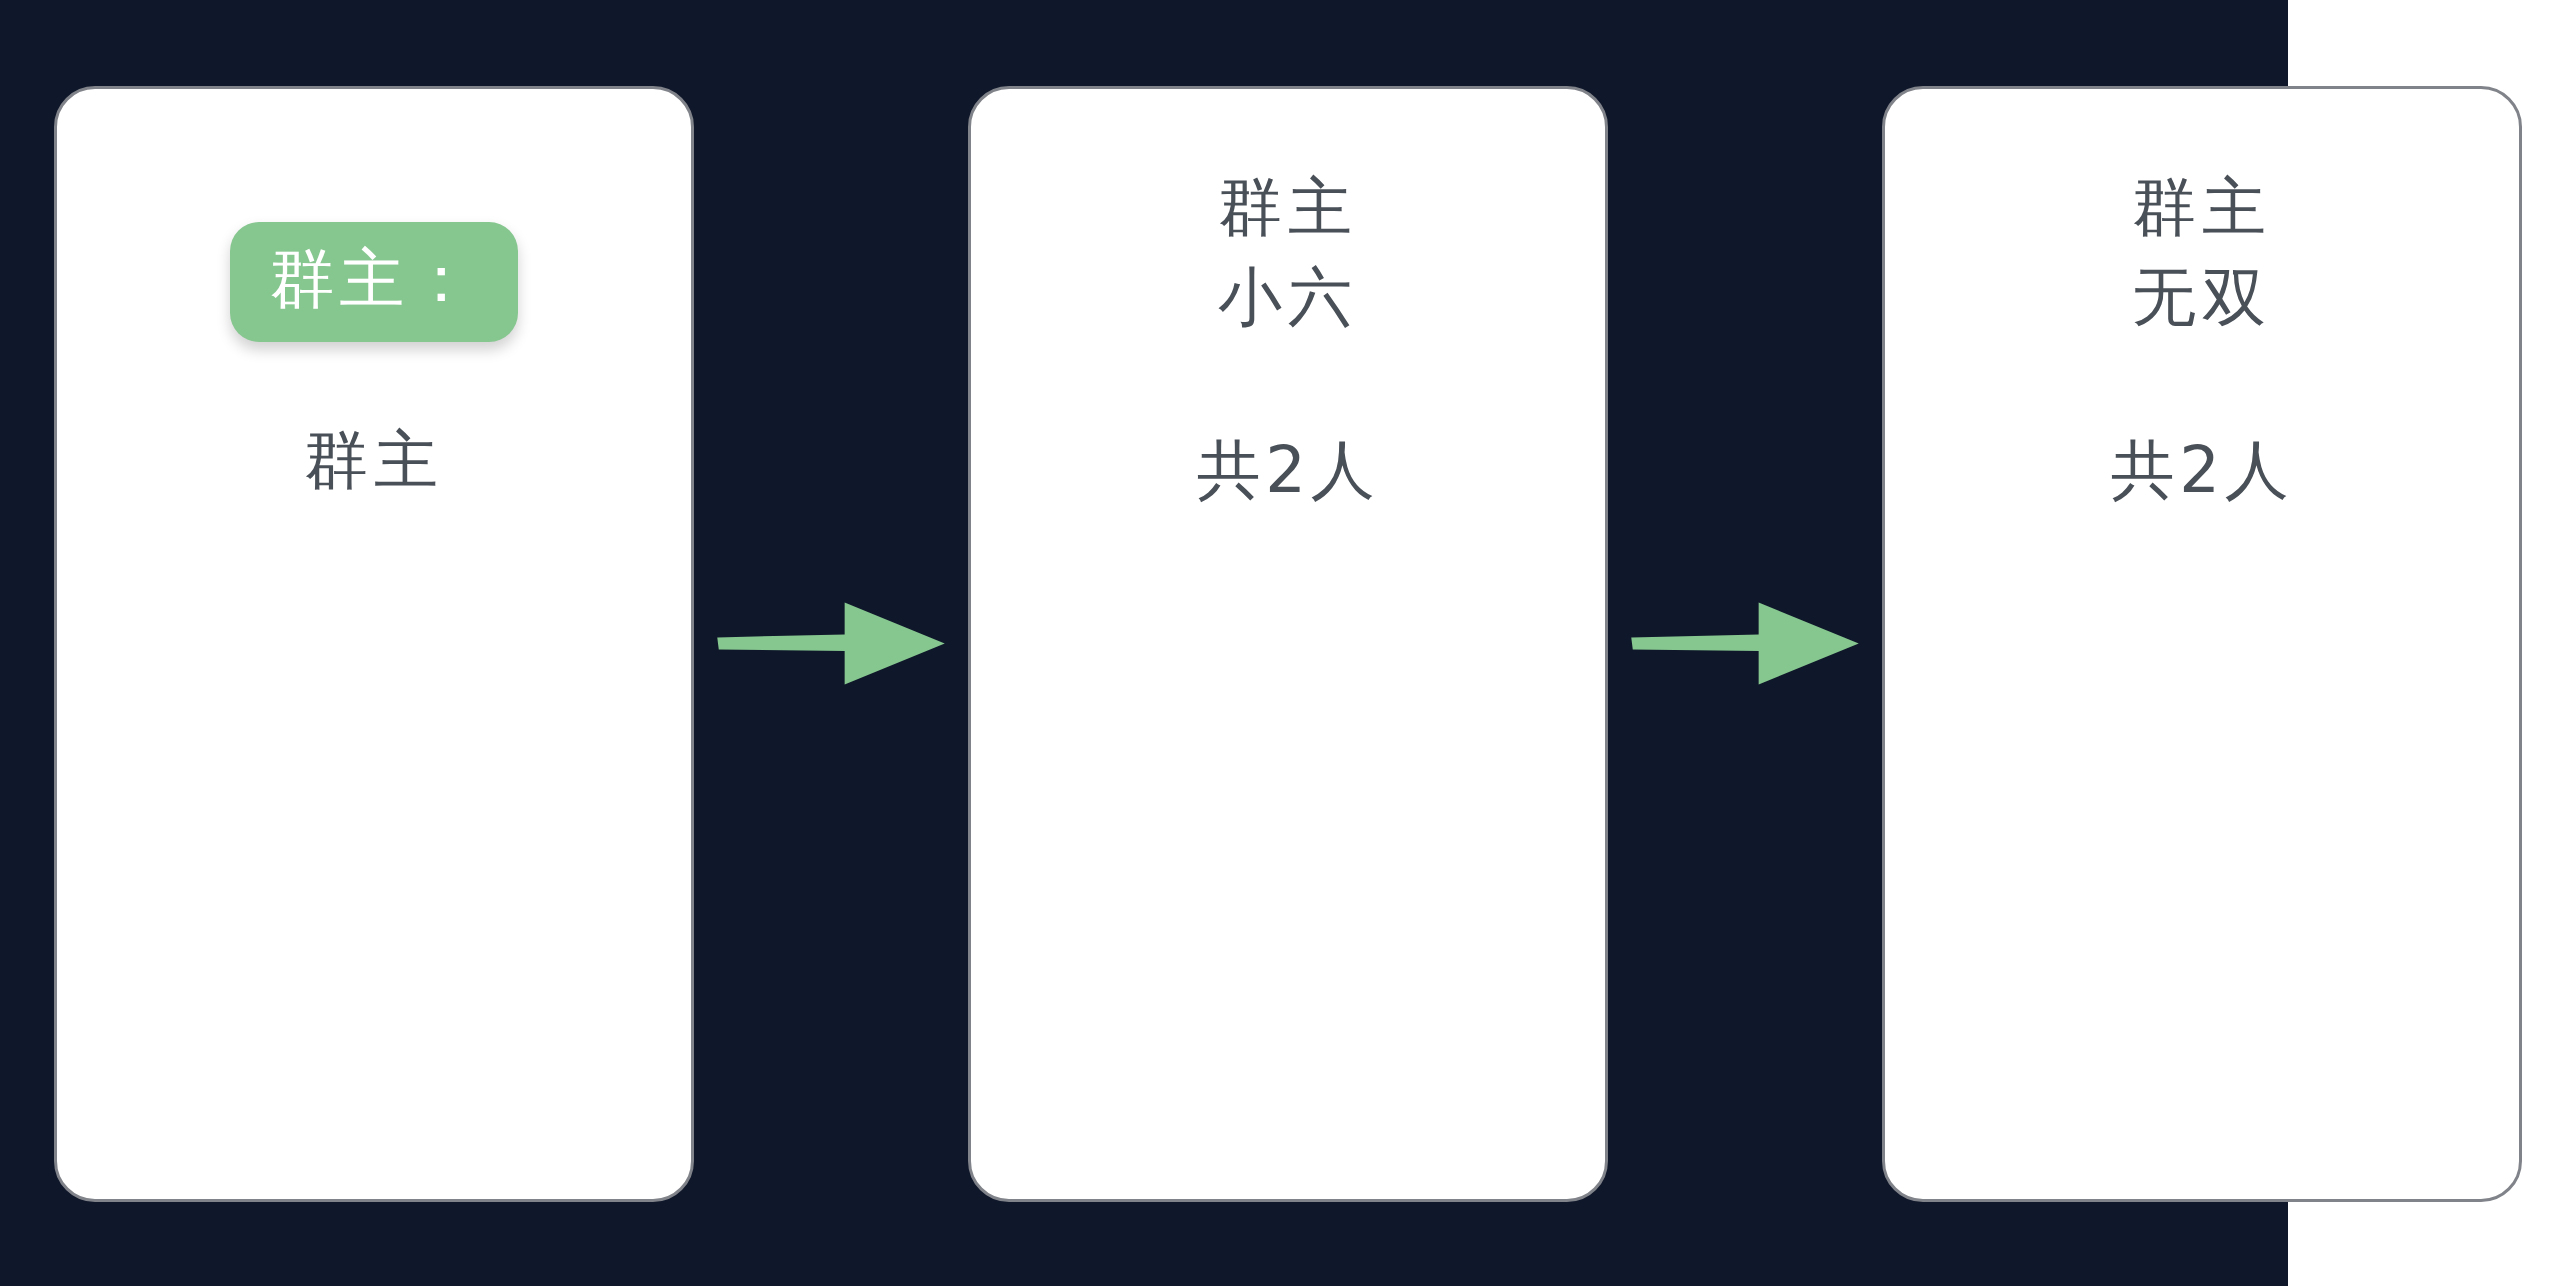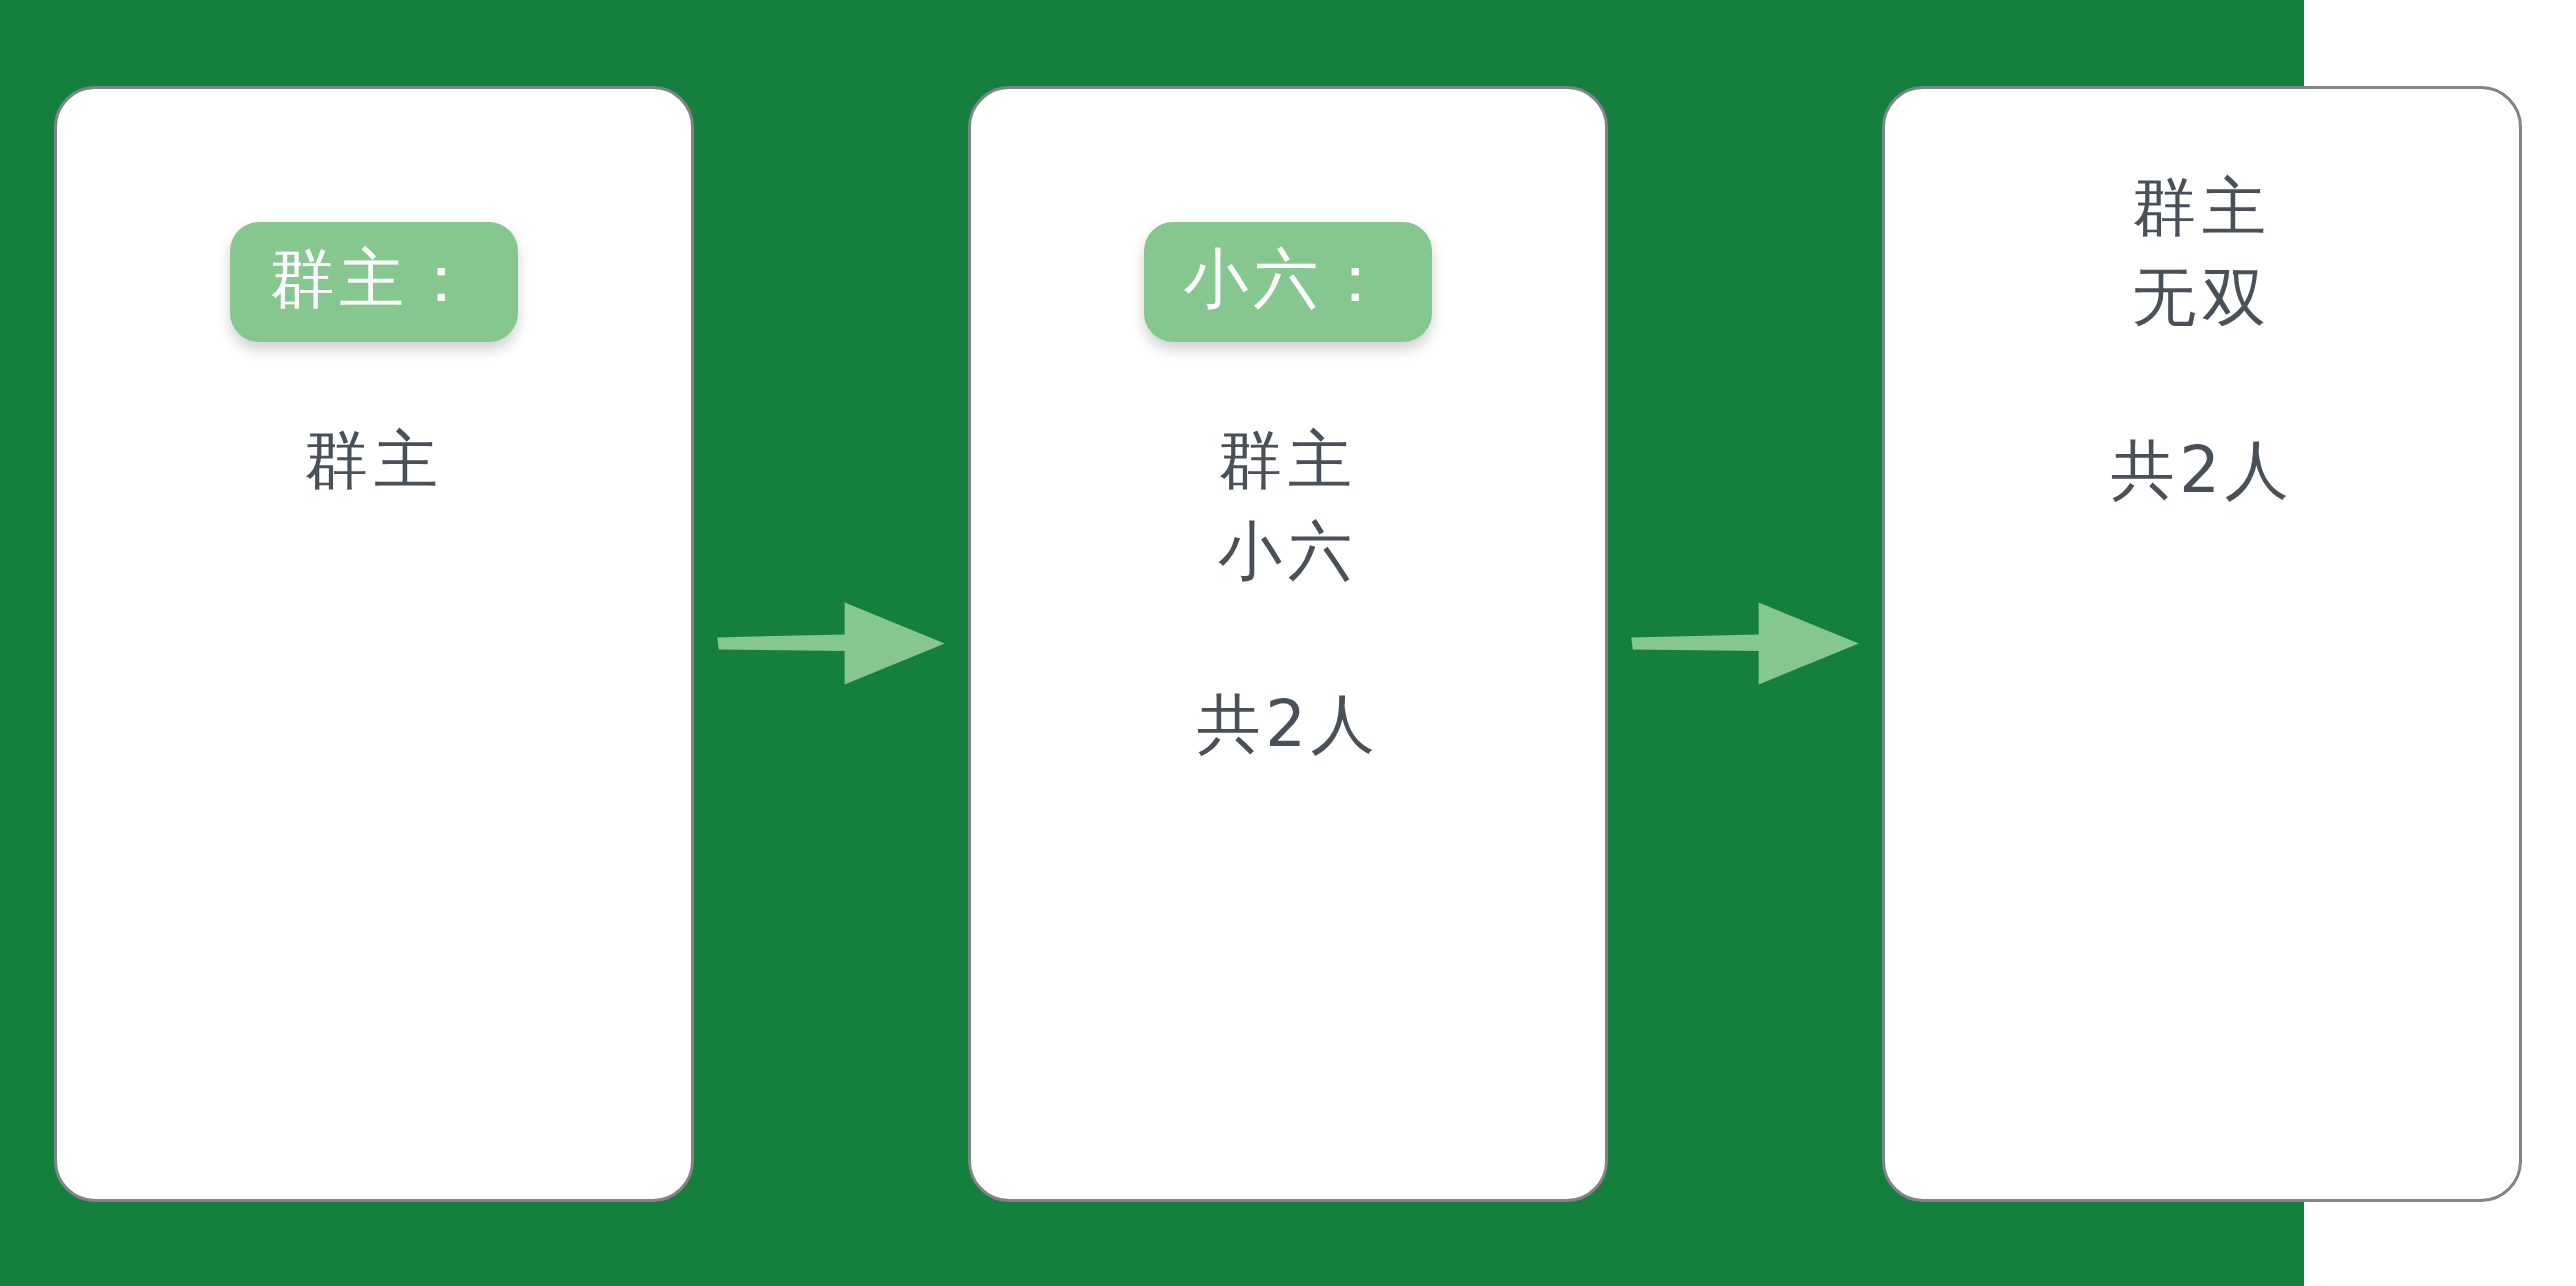--- a/index.html
+++ b/index.html
@@ -13,22 +13,21 @@
     height: 1287px;
     font-family: "DejaVu Sans", "Liberation Sans", sans-serif;
     overflow: hidden;
   }
 
   
   .stage {
     position: relative;
     width: 2288px;
     height: 1287px;
-    background: #15803d;
-    padding-left: 16px;
+    background: #0f172a;
   }
 
   .flow-row {
     position: absolute;
     left: 0;
     top: 0;
     width: 2576px;
     height: 1287px;
     display: flex;
     align-items: center;
@@ -122,21 +121,20 @@
 
     <div class="arrow">
       <span>
         <svg viewBox="0 0 300 120" xmlns="http://www.w3.org/2000/svg" preserveAspectRatio="xMidYMid meet">
           <polygon points="0,52 168,48 168,6 300,60 168,114 168,70 2,68" fill="#86c68f"></polygon>
         </svg>
       </span>
     </div>
 
     <div class="card">
-      <div class="badge">小六：</div>
       <div class="members">
         <div class="member-line">群主</div>
         <div class="member-line">小六</div>
       </div>
       <div class="count">共2人</div>
     </div>
 
     <div class="arrow">
       <span>
         <svg viewBox="0 0 300 120" xmlns="http://www.w3.org/2000/svg" preserveAspectRatio="xMidYMid meet">

